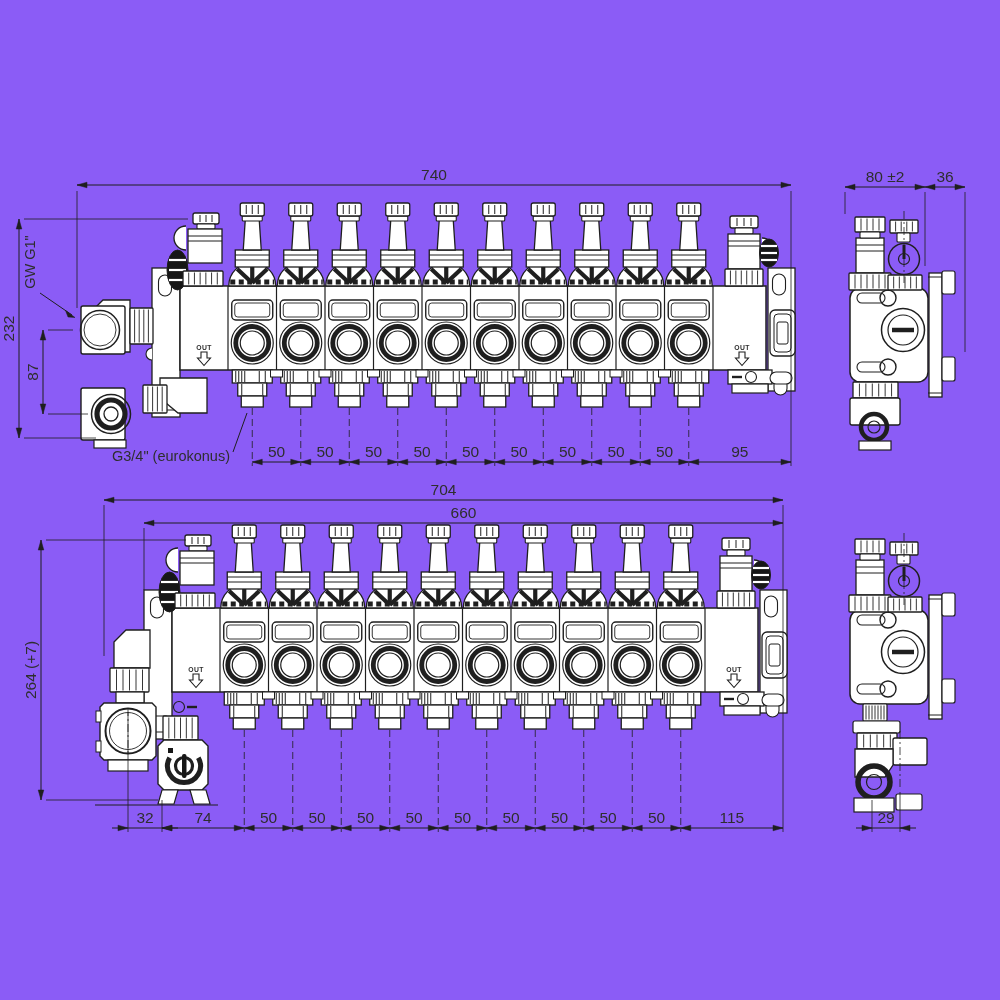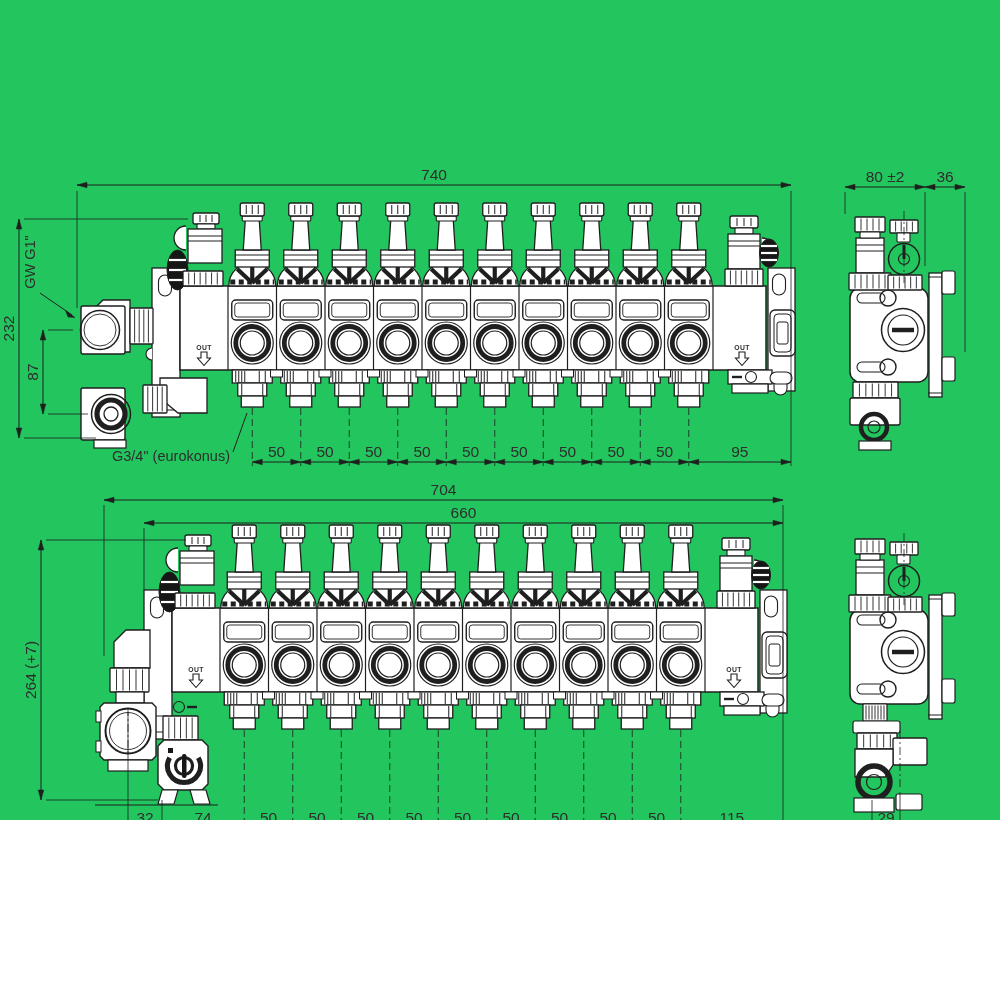--- a/index.html
+++ b/index.html
@@ -1,16 +1,16 @@
 <!DOCTYPE html>
 <html><head>
 <meta charset="utf-8">
 <style>
   html,body{margin:0;padding:0;background:#fff;}
-  .canvas{width:1000px;height:820px;position:relative;background:#22c55e;overflow:hidden;}
+  .canvas{width:1000px;height:1000px;position:relative;background:#8b5cf6;overflow:hidden;}
   #dwg{display:block;}
   #dwg text{font-family:"Liberation Sans","DejaVu Sans",sans-serif;fill:#2e2e2e;}
   #dwg .dim{font-size:15.5px;}
   #dwg .ann{font-size:14.5px;}
   #dwg .out{font-size:6.8px;font-weight:bold;letter-spacing:.4px;}
 </style>
 </head>
 <body>
 
 <div class="canvas">

